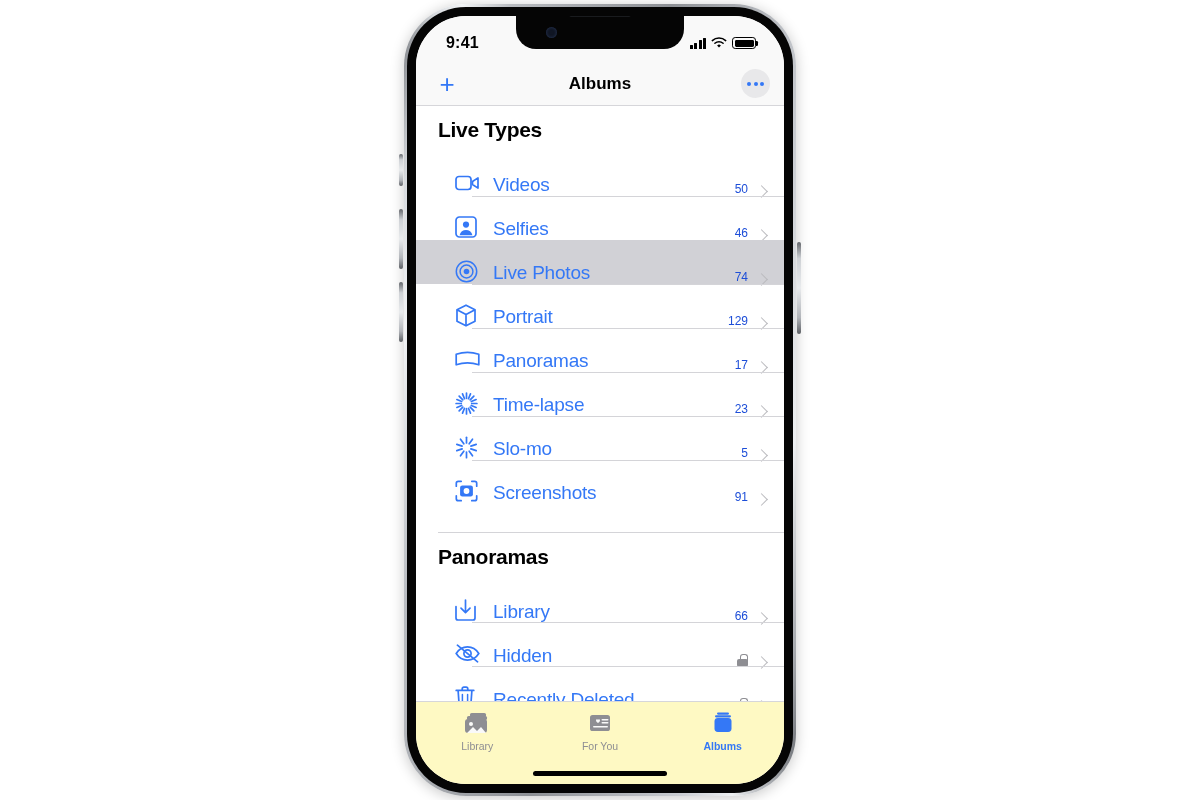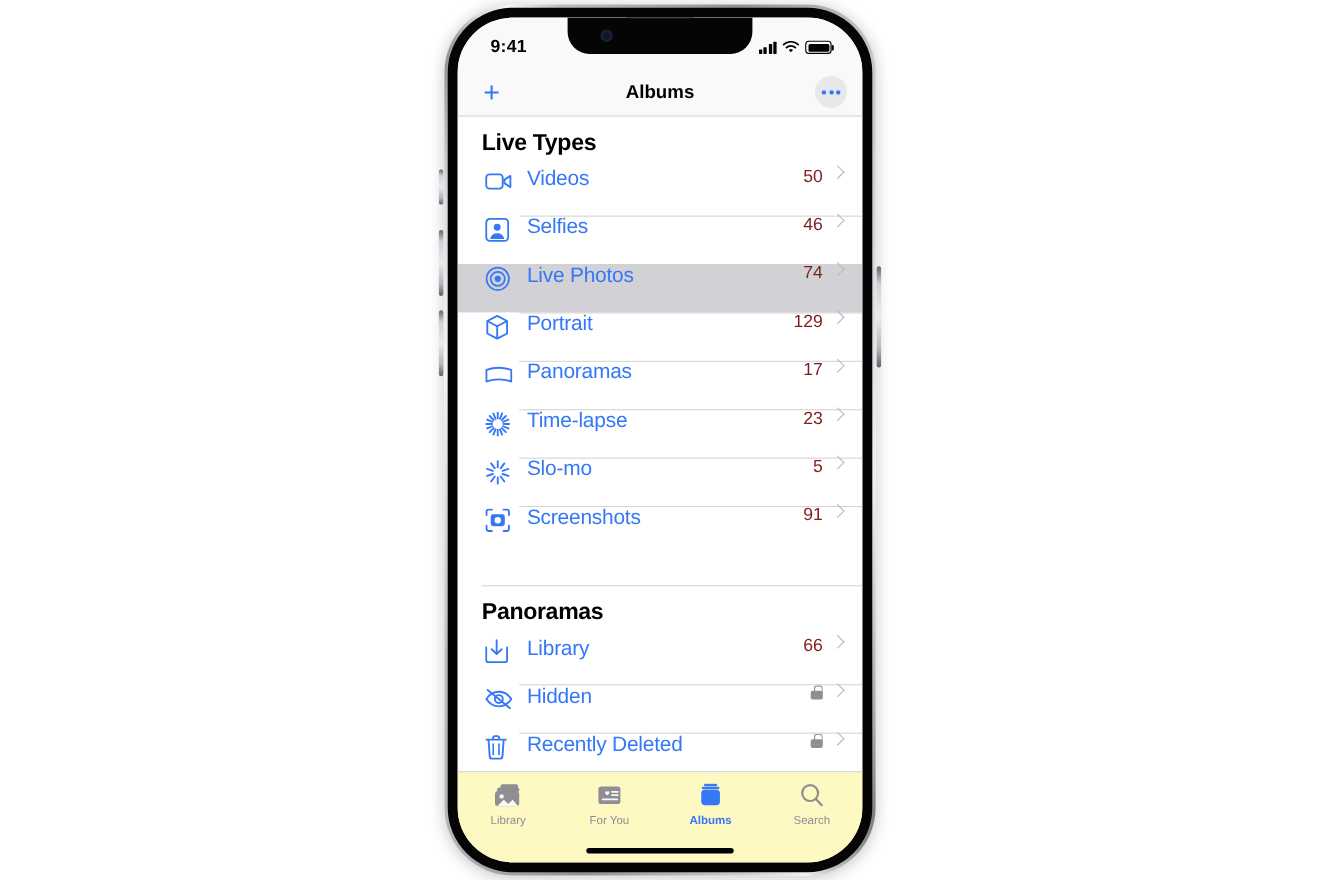--- a/index.html
+++ b/index.html
@@ -105,32 +105,32 @@
   .nav-more i { width: 4px; height: 4px; border-radius:50%; background:#3478f6; display:block; }
 
   
   .content { background:#fff; height: calc(100% - 46px - 44px - 83px); overflow:hidden; }
   .section-header {
     font-size: 21px; font-weight: bold; color: #000;
     padding: 12px 0 10px 22px;
     letter-spacing: -0.3px;
   }
   .row {
-    display:flex; align-items:flex-start;
+    display:flex; align-items:flex-end;
     height: 44px;
-    padding-left: 25px;
+    padding-left: 39px;
     cursor:pointer;
     position: relative;
   }
   .row.selected { background: #d1d1d6; }
   .row-sep { position:absolute; left:56px; right:0; bottom:0; height:0.5px; background:#d4d4d8; }
   .row:last-child .row-sep { background:#d4d4d8; }
   .row-icon { width: 30px; height: 26px; display:flex; align-items:center; justify-content:flex-start; flex:0 0 auto; }
   .row-label { font-size: 19px; color:#3478f6; margin-left: 8px; flex:1; letter-spacing:-0.2px; }
-  .row-count { font-size: 16px; color:#7f1d1d; margin-right: 9px; }
+  .row-count { font-size: 12px; color:#1d4ed8; margin-right: 9px; }
   .chev { width:9px; height:9px; border-right:1.8px solid #b9b9be; border-top:1.8px solid #b9b9be; transform: rotate(45deg); margin-right: 18px; flex:0 0 auto; }
   .lock { margin-right: 9px; width:11px; height:13px; position:relative; }
   .lock::before { content:""; position:absolute; bottom:0; left:0; width:11px; height:8px; background:#8e8e93; border-radius:2px; }
   .lock::after { content:""; position:absolute; top:0; left:2.5px; width:6px; height:7px; border:1.6px solid #8e8e93; border-bottom:none; border-radius:3px 3px 0 0; }
 
   .section-gap { height: 28px; }
   .full-sep { height: 0.5px; background:#d4d4d8; margin-left: 22px; }
 
   
   .tabbar {
@@ -390,28 +390,19 @@
           <div class="tab-ico">
             <svg width="24" height="22" viewBox="0 0 24 22">
               <rect x="6" y="0.5" width="12" height="2.2" rx="1.1" fill="#3478f6"></rect>
               <rect x="4" y="3.2" width="16" height="2.2" rx="1.1" fill="#3478f6"></rect>
               <rect x="3.5" y="6" width="17" height="14" rx="3.4" fill="#3478f6"></rect>
             </svg>
           </div>
           <div class="tab-label">Albums</div>
         </div>
 
-        <div class="tab">
-          <div class="tab-ico">
-            <svg width="24" height="24" viewBox="0 0 24 24">
-              <circle cx="10.5" cy="10" r="7.2" stroke="#8e8e93" stroke-width="2" fill="none"></circle>
-              <line x1="15.8" y1="15.4" x2="21" y2="21" stroke="#8e8e93" stroke-width="2" stroke-linecap="round"></line>
-            </svg>
-          </div>
-          <div class="tab-label">Search</div>
-        </div>
 
         <div class="home-ind"></div>
       </div>
 
     </div>
   </div>
 </div>
 
 </body></html>

